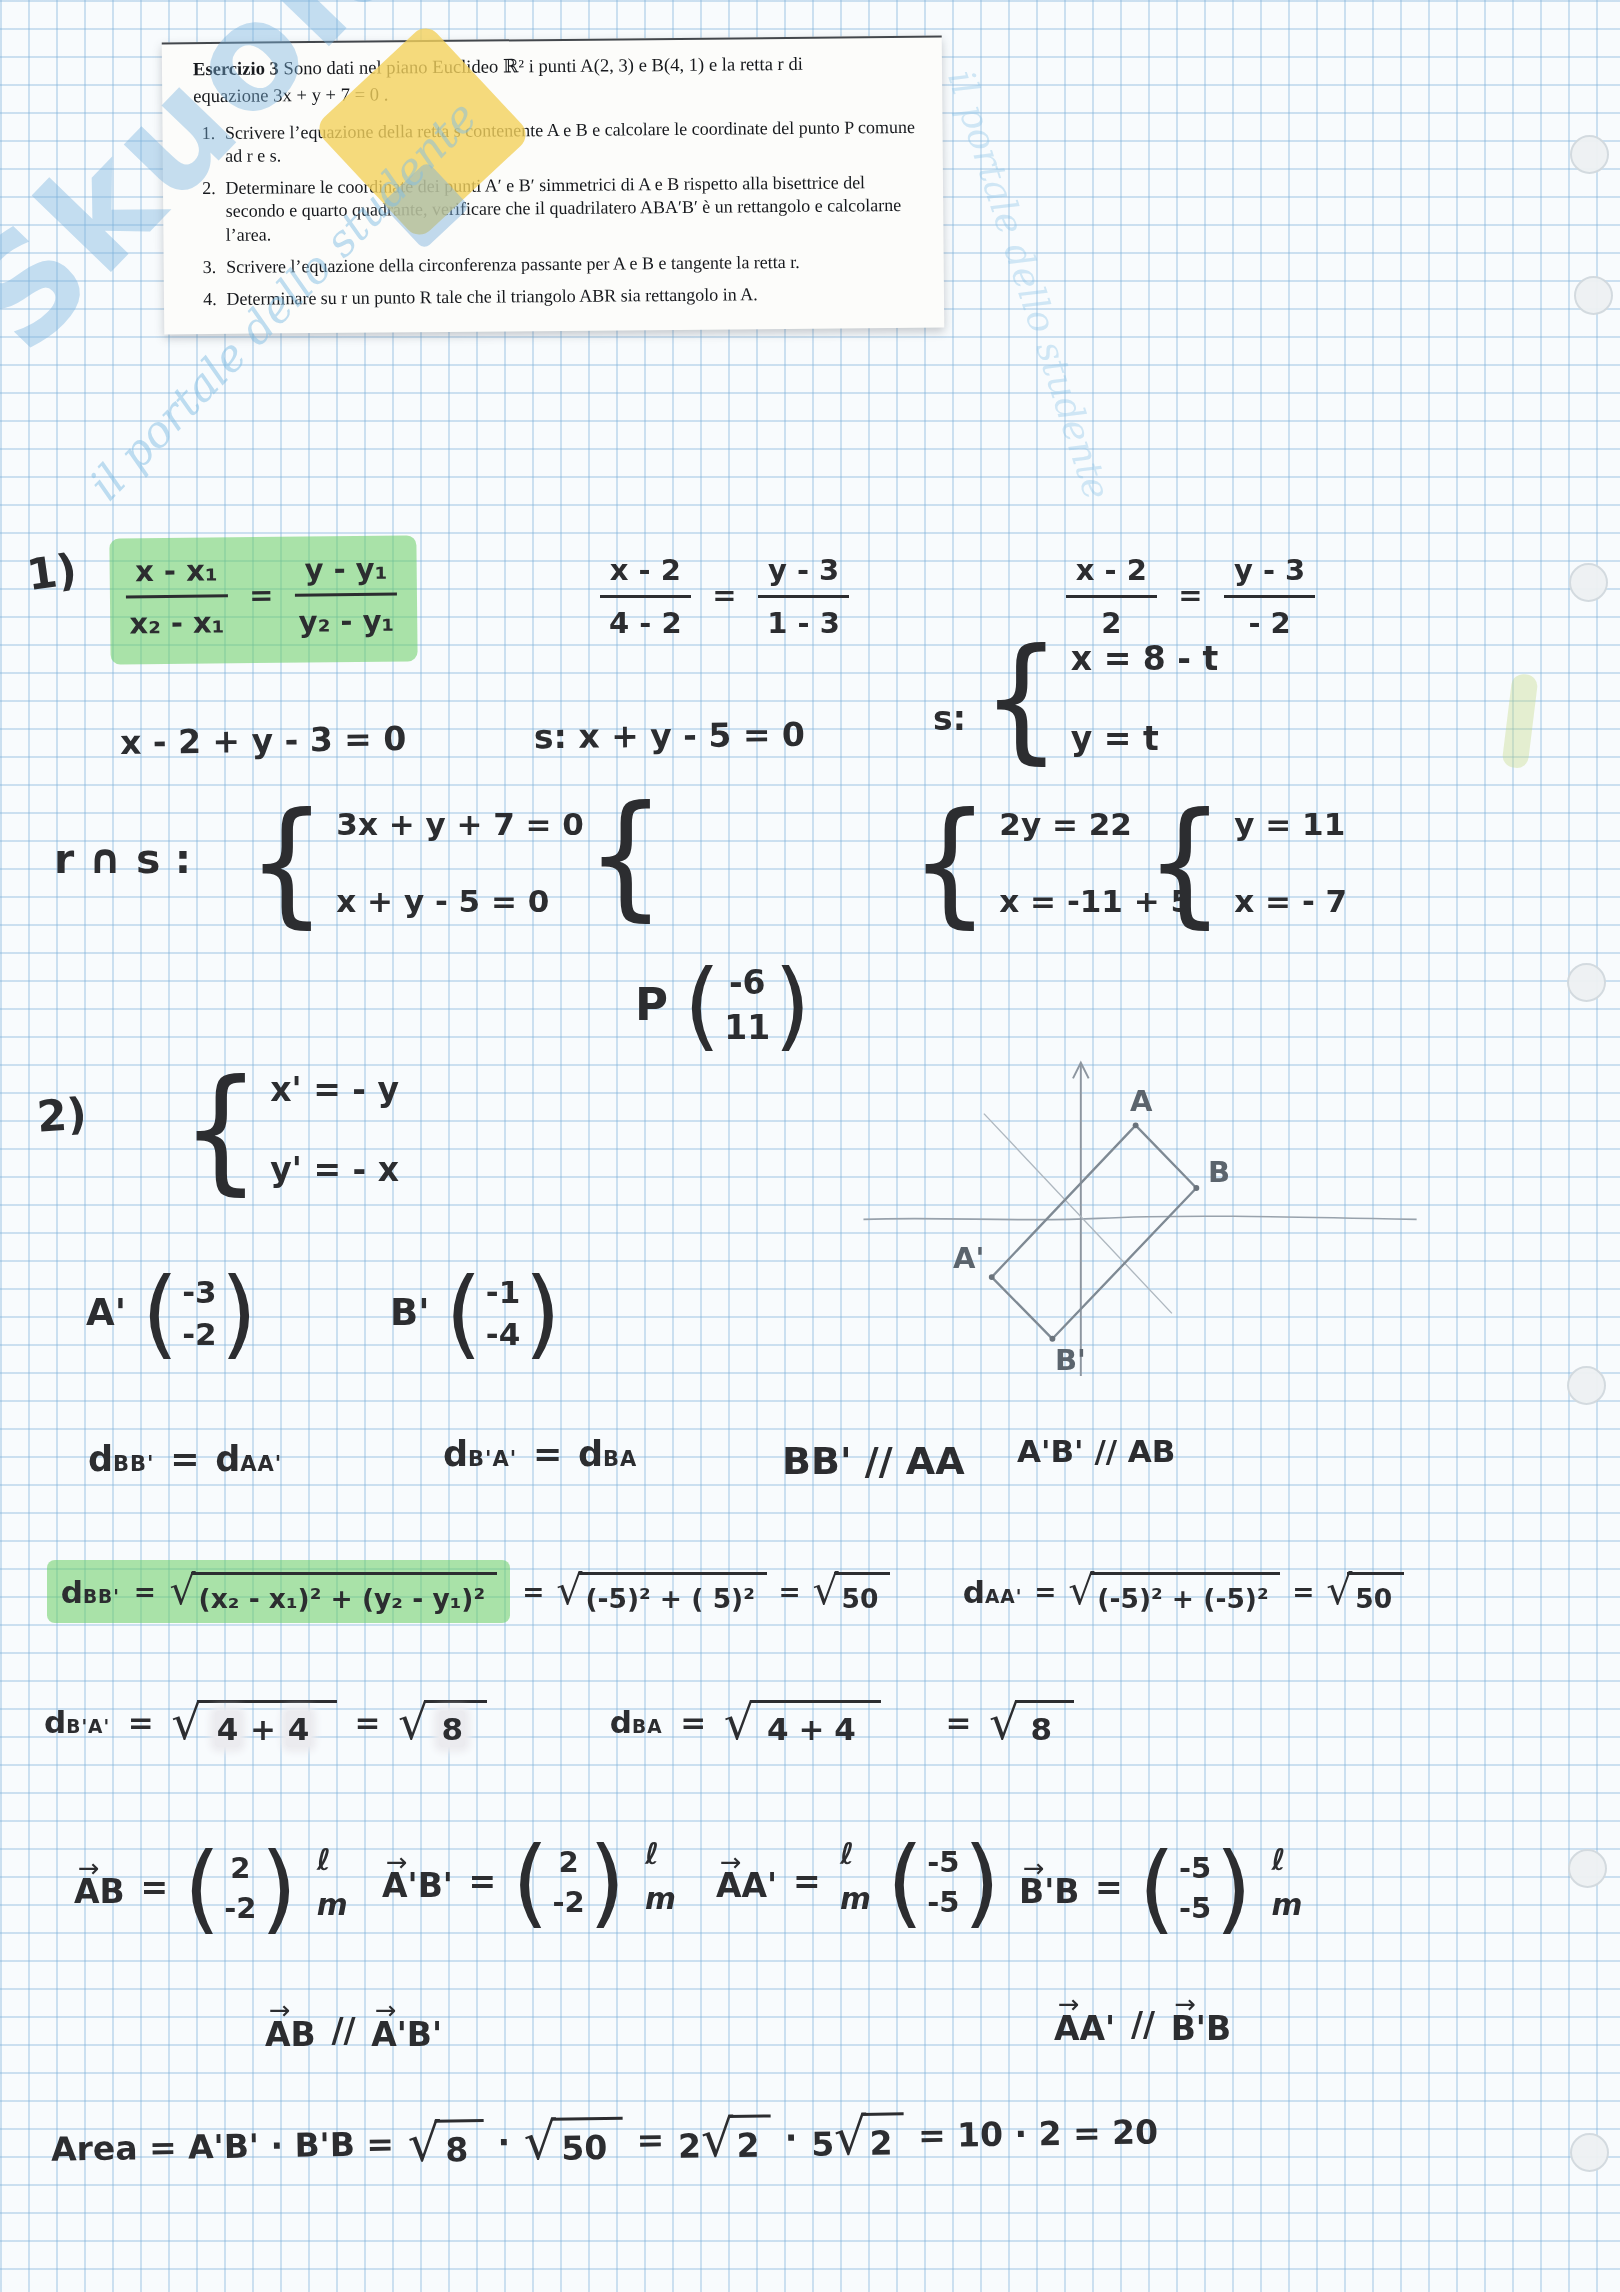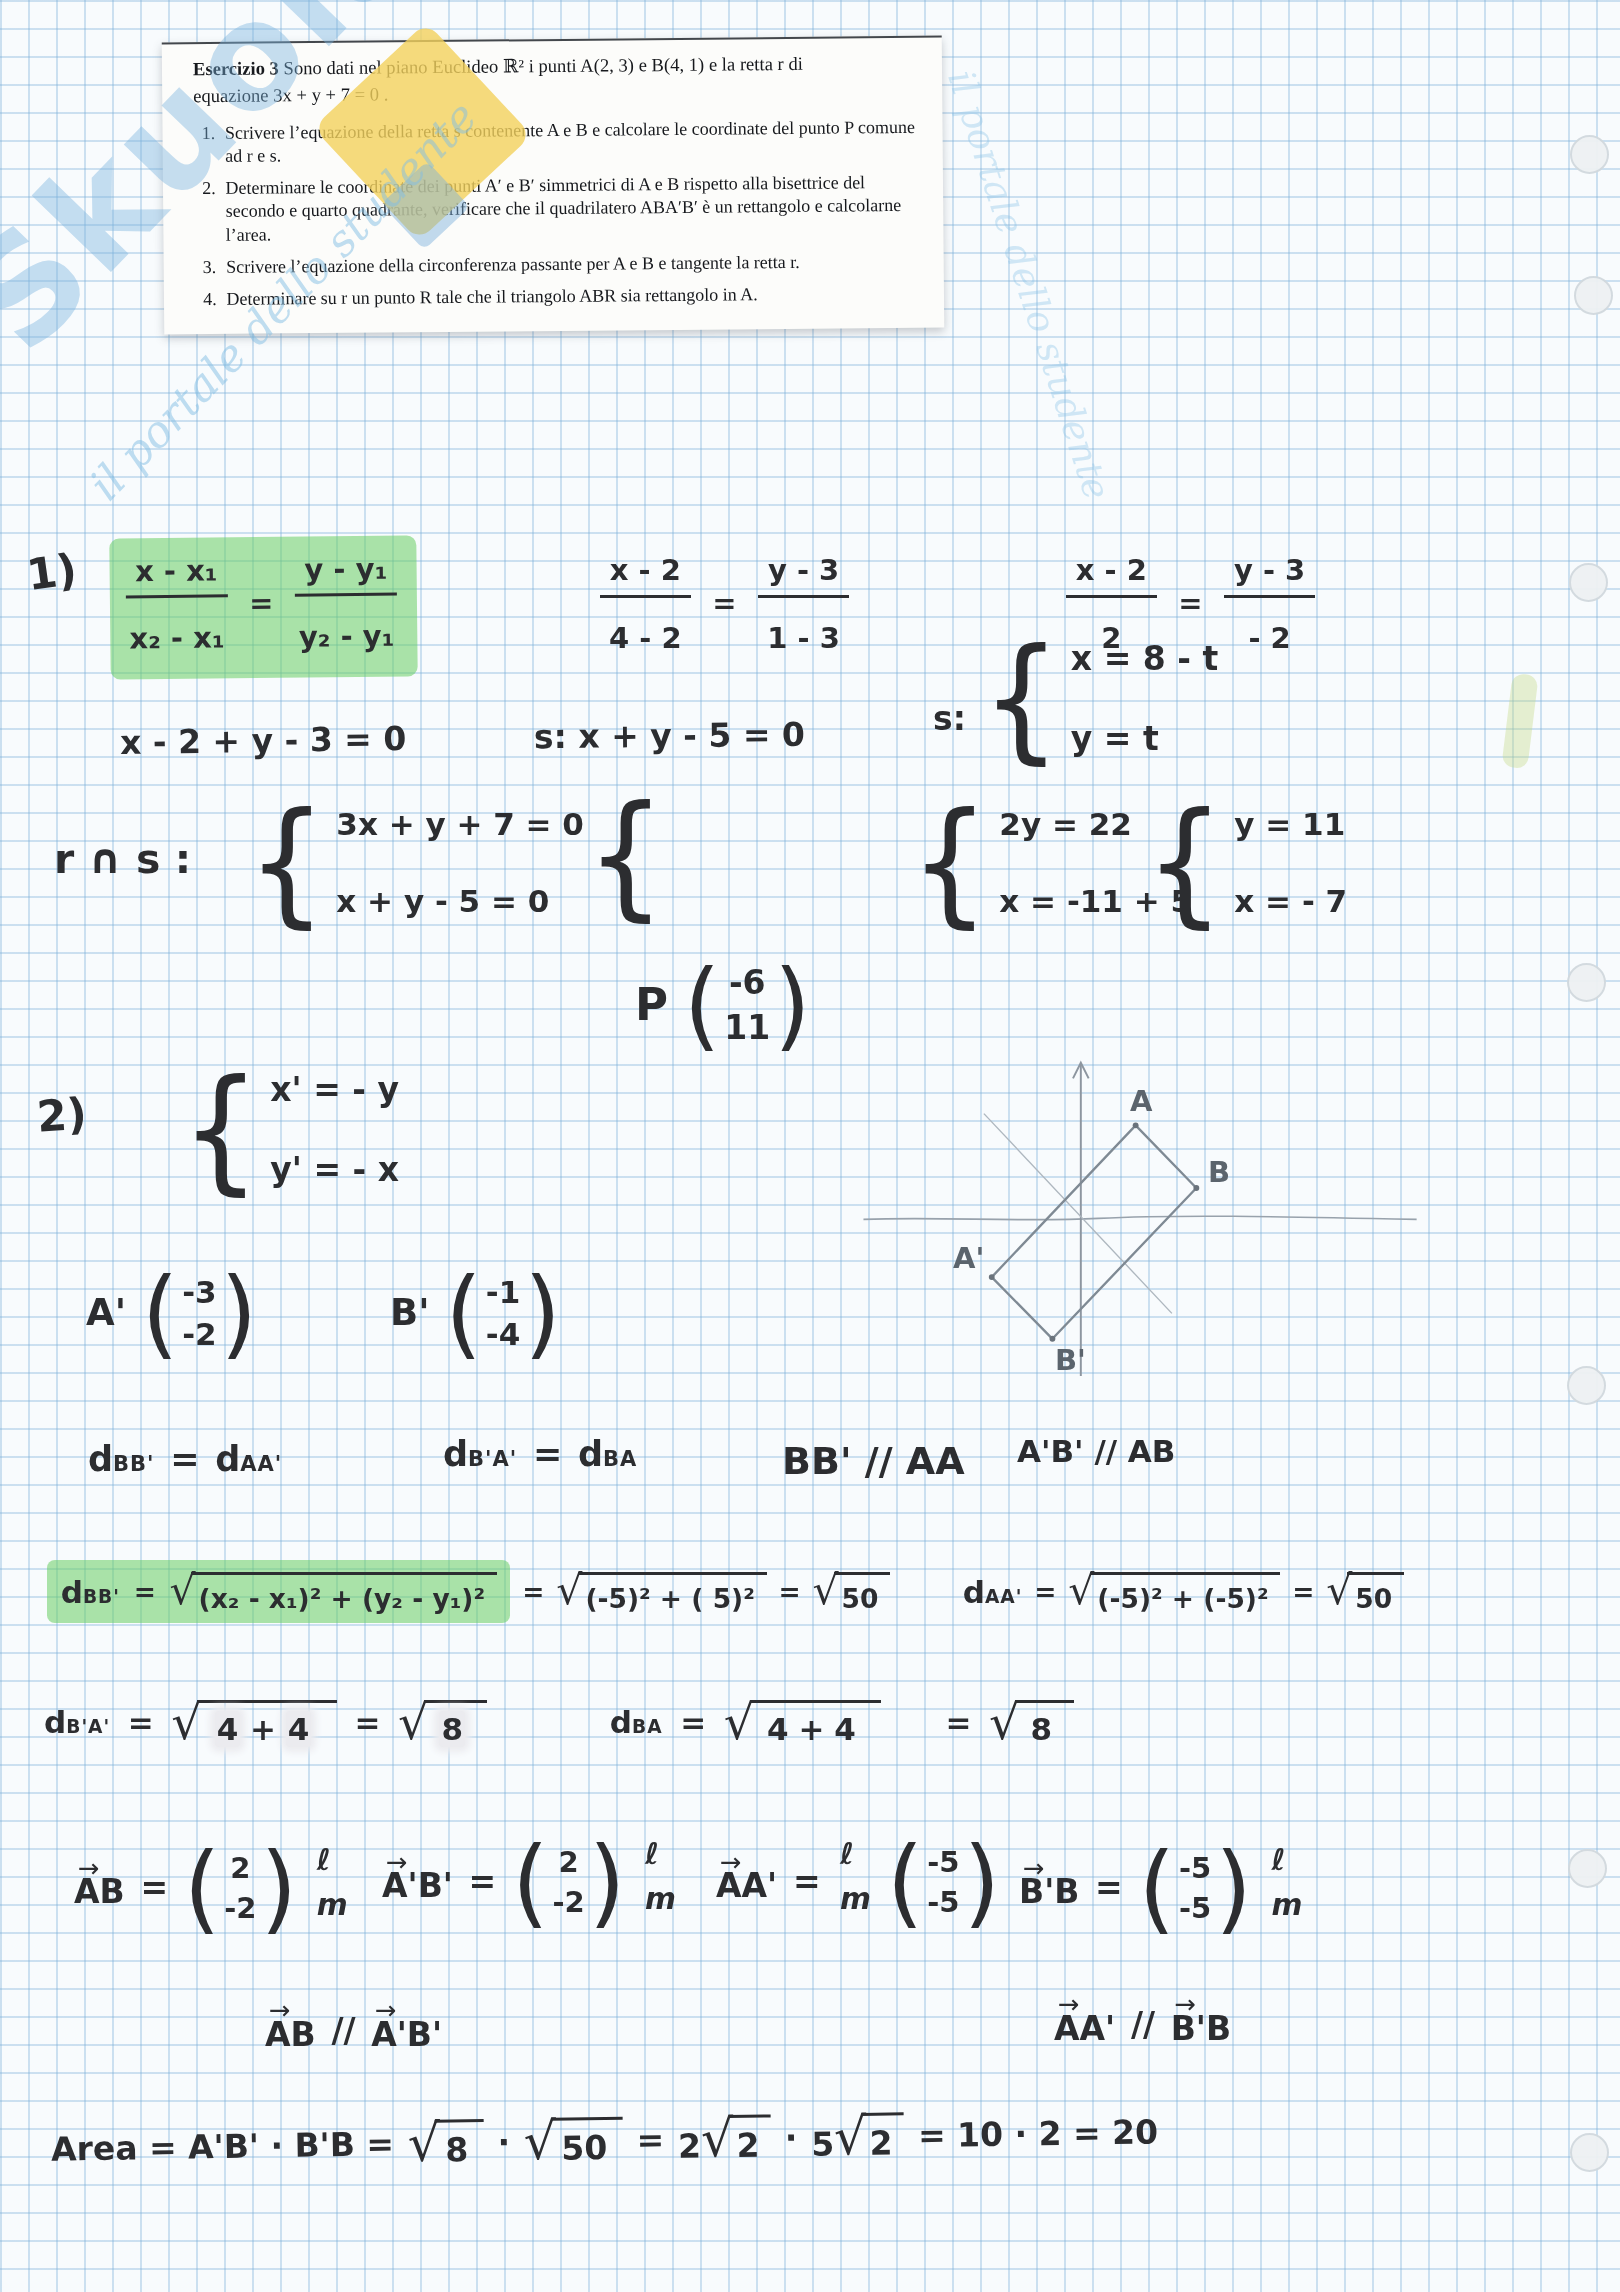--- a/index.html
+++ b/index.html
@@ -39,21 +39,21 @@
   .wm-tag2{left:980px;top:65px;font-size:37px;font-style:italic;white-space:nowrap;
     font-family:"DejaVu Serif",serif;color:rgba(130,190,228,.34);
     transform-origin:left top;transform:rotate(72deg);}
 
   
   .hw{position:absolute;font-family:"DejaVu Sans",sans-serif;font-weight:700;
     color:#2c2d30;white-space:nowrap;}
   .rowflex{display:flex;align-items:center;gap:15.7px;}
   .frac{display:inline-flex;flex-direction:column;align-items:center;vertical-align:middle;}
   .frac .fn{border-bottom:3.9px solid #2c2d30;padding:2px 9.8px 7.8px;}
-  .frac .fd{padding-top:23px;}
+  .frac .fd{padding-top:8px;}
   .eqs{margin:0 5.9px;}
   .sys{display:inline-flex;align-items:center;gap:9.8px;}
   .brace{font-weight:400;font-size:125px;line-height:.8;display:inline-block;
     transform:scaleY(1.08);}
   .sysrows{display:inline-flex;flex-direction:column;gap:41px;}
   .cvec{display:inline-flex;align-items:center;}
   .cvec .p{font-weight:400;font-size:94px;line-height:.75;display:inline-block;transform:scaleY(1.02);}
   .cvec .col{display:inline-flex;flex-direction:column;align-items:center;gap:5.9px;padding:0 3.9px;}
   .sqrt{display:inline-flex;align-items:flex-start;}
   .sqrt .rs{font-size:1.55em;line-height:1;font-weight:400;margin-right:-4.9px;}

